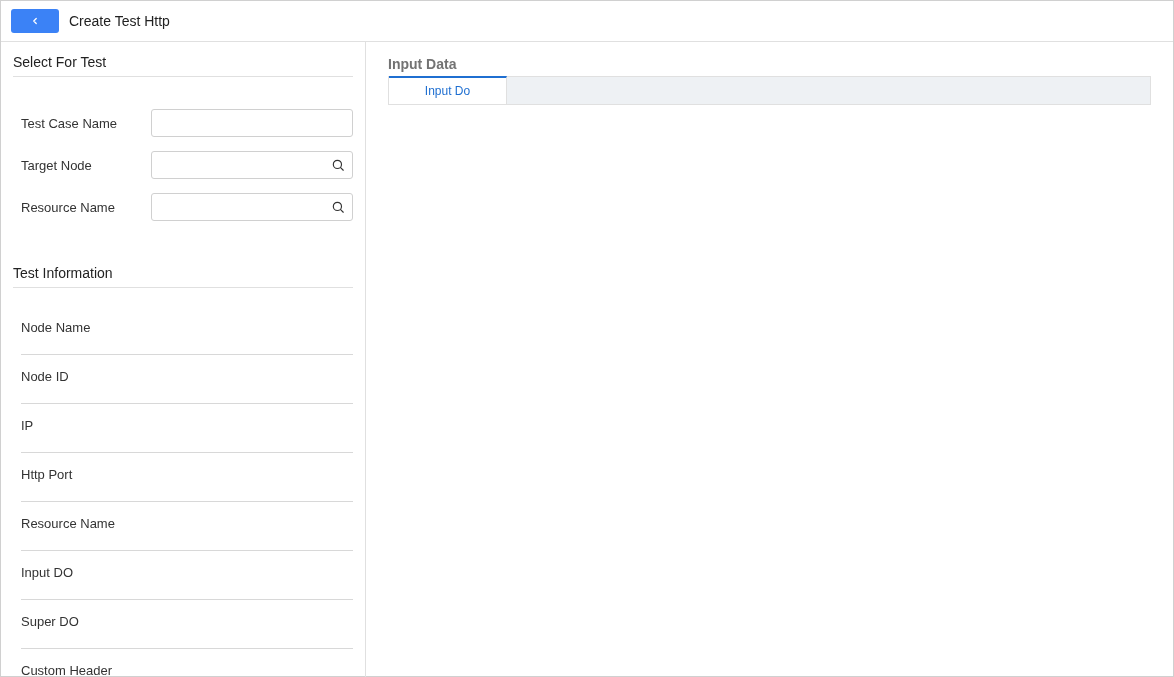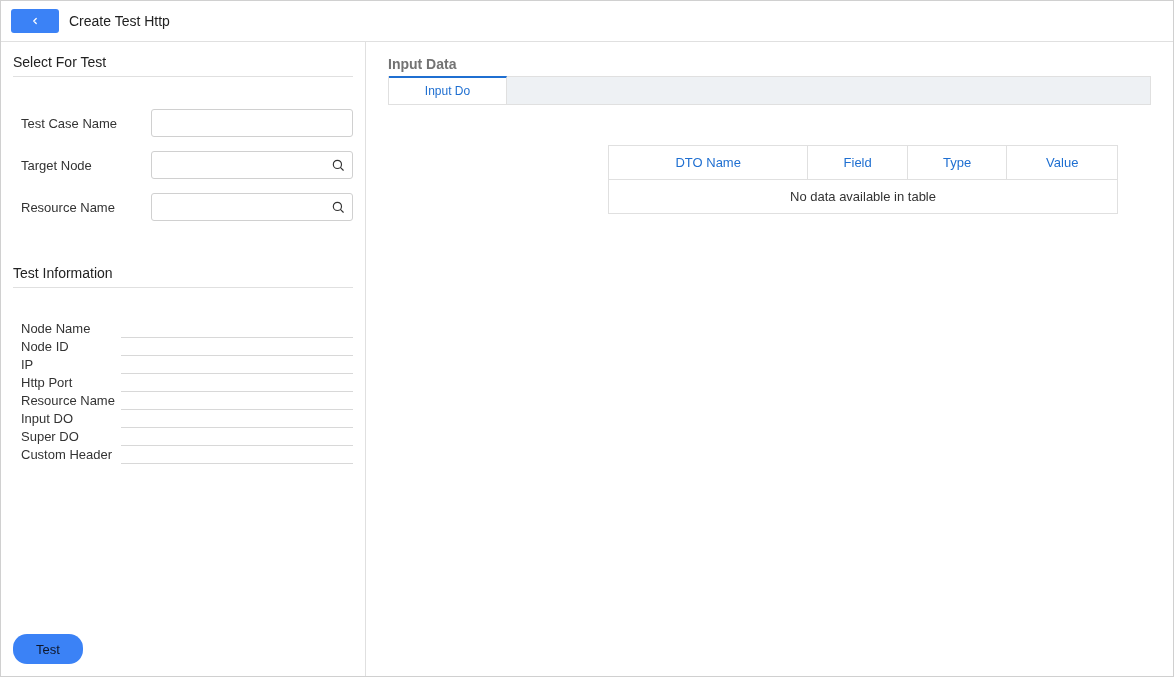--- a/index.html
+++ b/index.html
@@ -118,22 +118,23 @@
     .search-icon-btn svg {
       width: 14px;
       height: 14px;
       stroke: #333;
     }
     .gap-block {
       height: 30px;
     }
     .info-row {
       display: flex;
-      align-items: flex-end;
+      margin-bottom: 14px;
       padding-left: 8px;
+      flex-direction: column;
     }
     .info-label {
       width: 100px;
       font-size: 13px;
       color: #333;
       padding-bottom: 2px;
     }
     .info-value {
       flex: 1;
       border-bottom: 1px solid #d8d8d8;
@@ -315,35 +316,18 @@
     <div class="right-panel">
 
       <div class="right-section-title">Input Data</div>
 
       <div class="tabs-block">
         <div class="tabs-row" id="tabs-row">
             <div class="tab active">Input Do</div>
           </div>
       </div>
 
-      <div class="table-wrapper">
-        <table class="data-table">
-          <thead>
-            <tr id="table-header-row">
-                <th>DTO Name</th>
-                <th>Field</th>
-                <th>Type</th>
-                <th>Value</th>
-              </tr>
-          </thead>
-          <tbody>
-            <tr class="empty-row">
-              <td id="empty-cell" colspan="4">No data available in table</td>
-            </tr>
-          </tbody>
-        </table>
-      </div>
 
     </div>
 
   </div>
 
 </div>
 
 </body></html>

